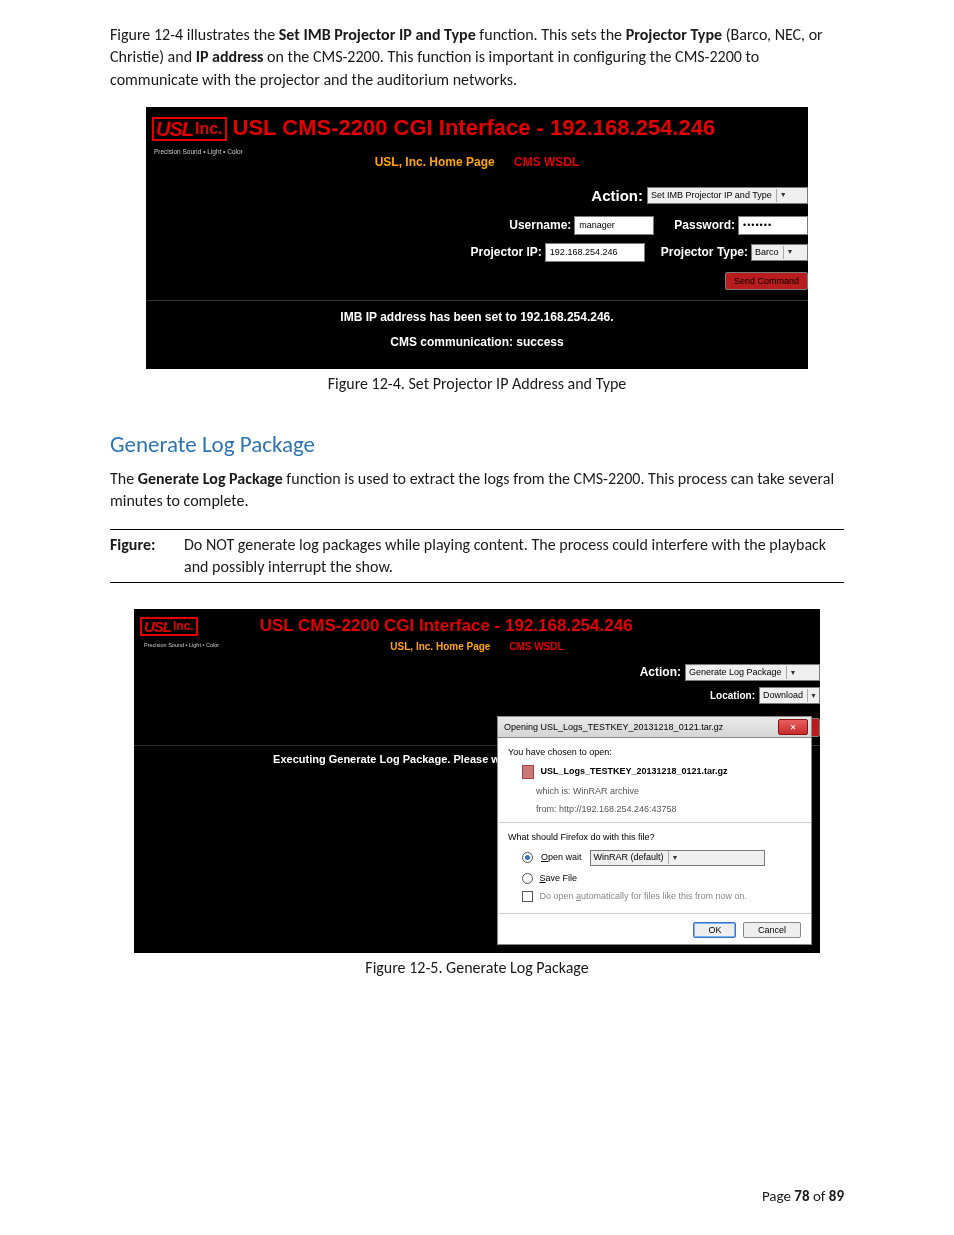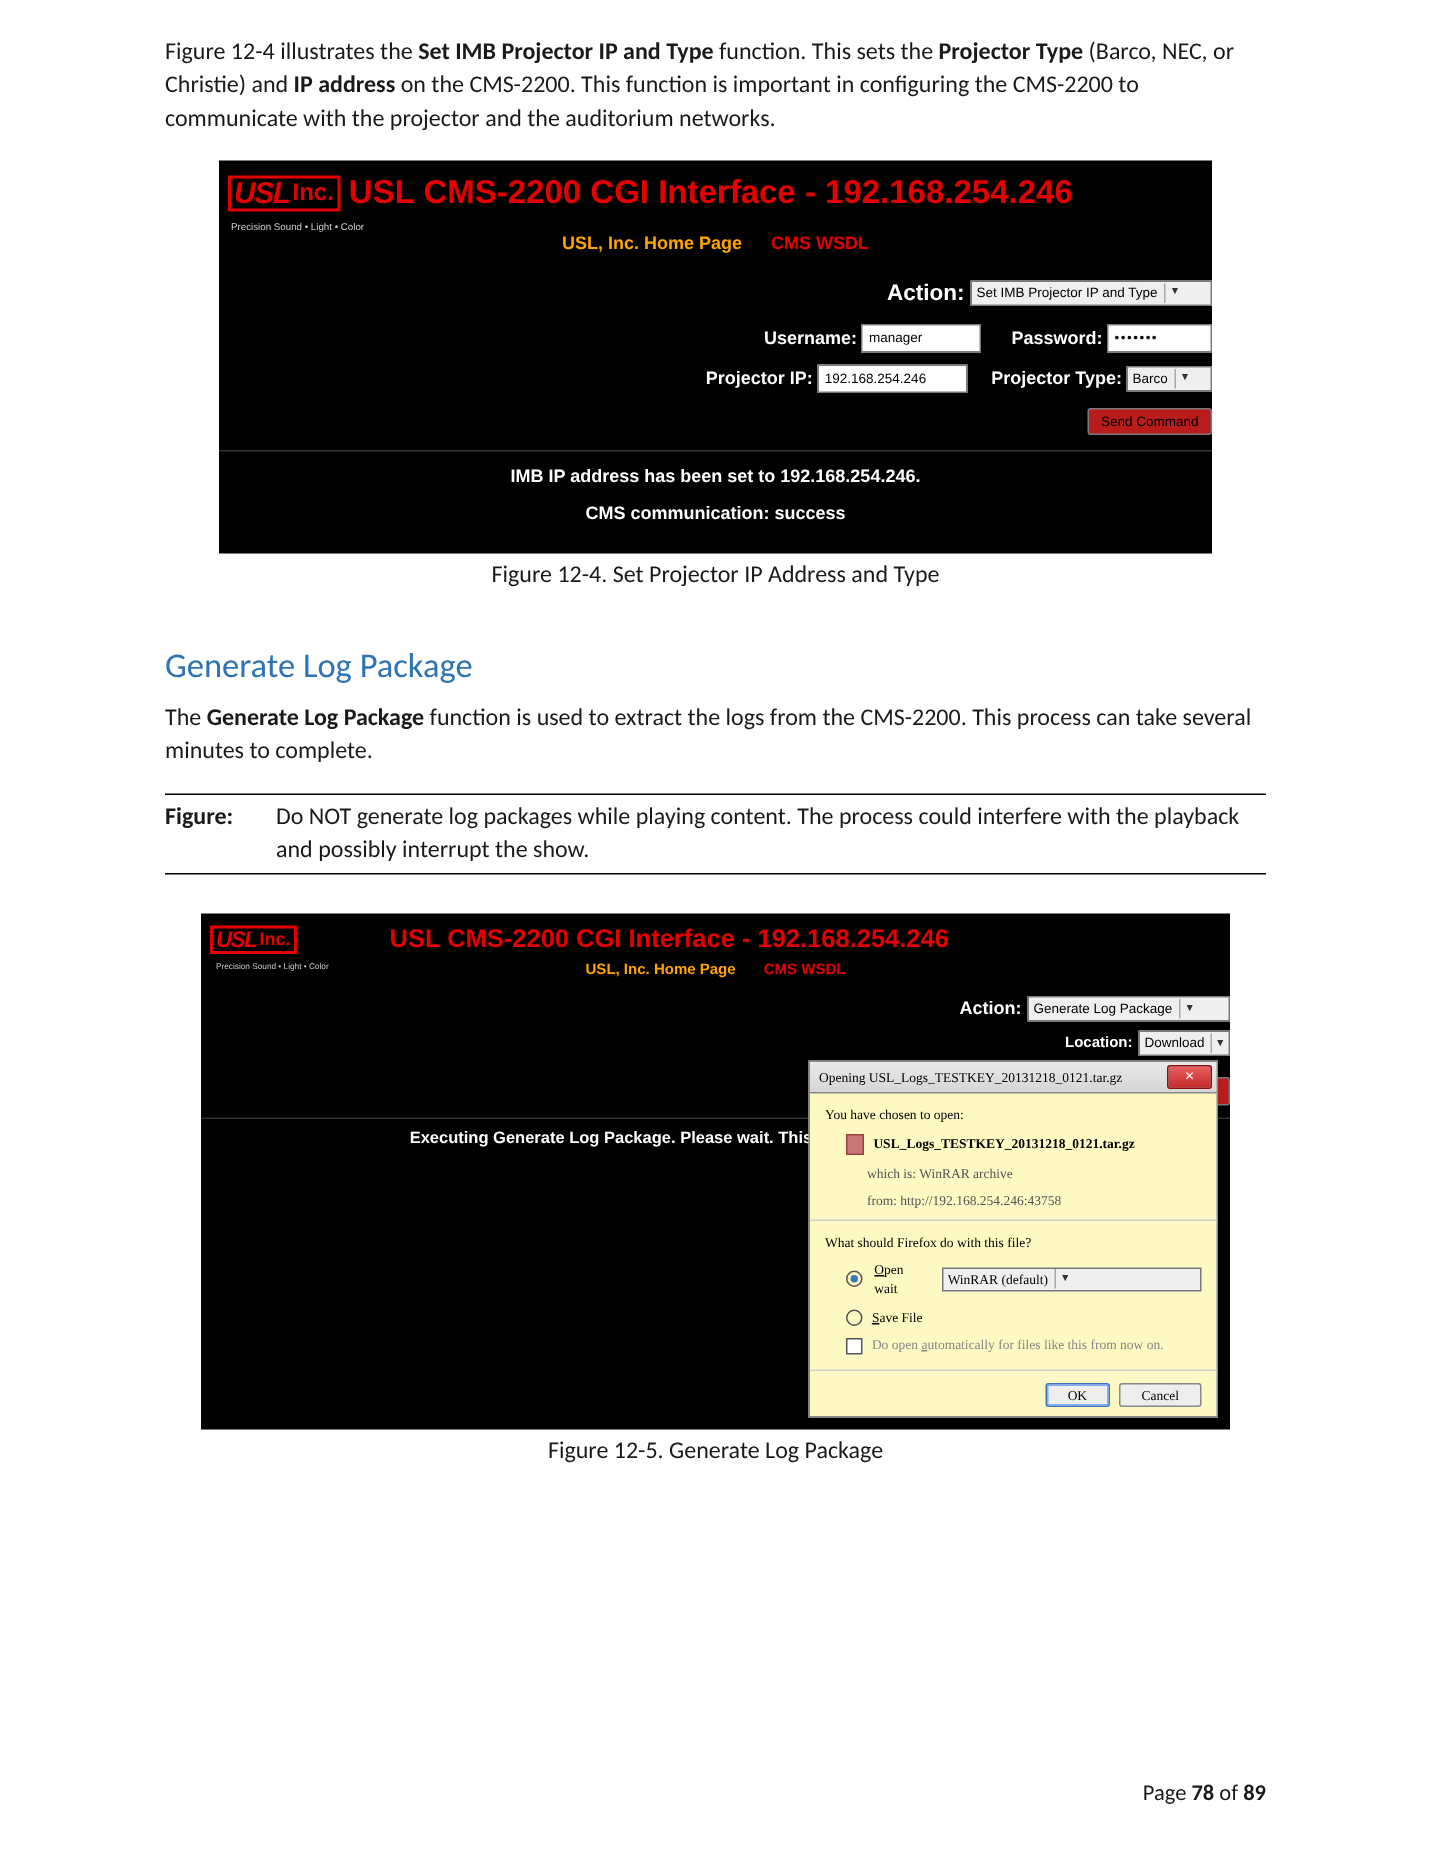--- a/index.html
+++ b/index.html
@@ -183,24 +183,24 @@
   .screenshot2 .ss-logo-usl { font-size: 15px; }
   .screenshot2 .ss-logo-inc { font-size: 12px; }
   .screenshot2 .ss-tagline { font-size: 5.5px; top: 33px; left: 10px; }
   .screenshot2 .ss-links { font-size: 10px; margin-top: 2px;}
   .screenshot2 .ss-action-lbl { font-size: 12px; }
 
   .dialog {
     position: absolute;
     right: 8px;
     bottom: 8px;
-    width: 273px;
-    background: #fef9c3;
+    width: 315px;
+    background: #ffffff;
     color: #000;
-    font-family: Liberation Serif, serif;
+    font-family: Liberation Sans, sans-serif;
   }
   .dialog-titlebar {
     height: 20px;
     background: linear-gradient(#eaeaea, #d5d5d5);
     border: 1px solid #888;
     display: flex;
     align-items: center;
     font-size: 9px;
     padding-left: 6px;
     position: relative;

